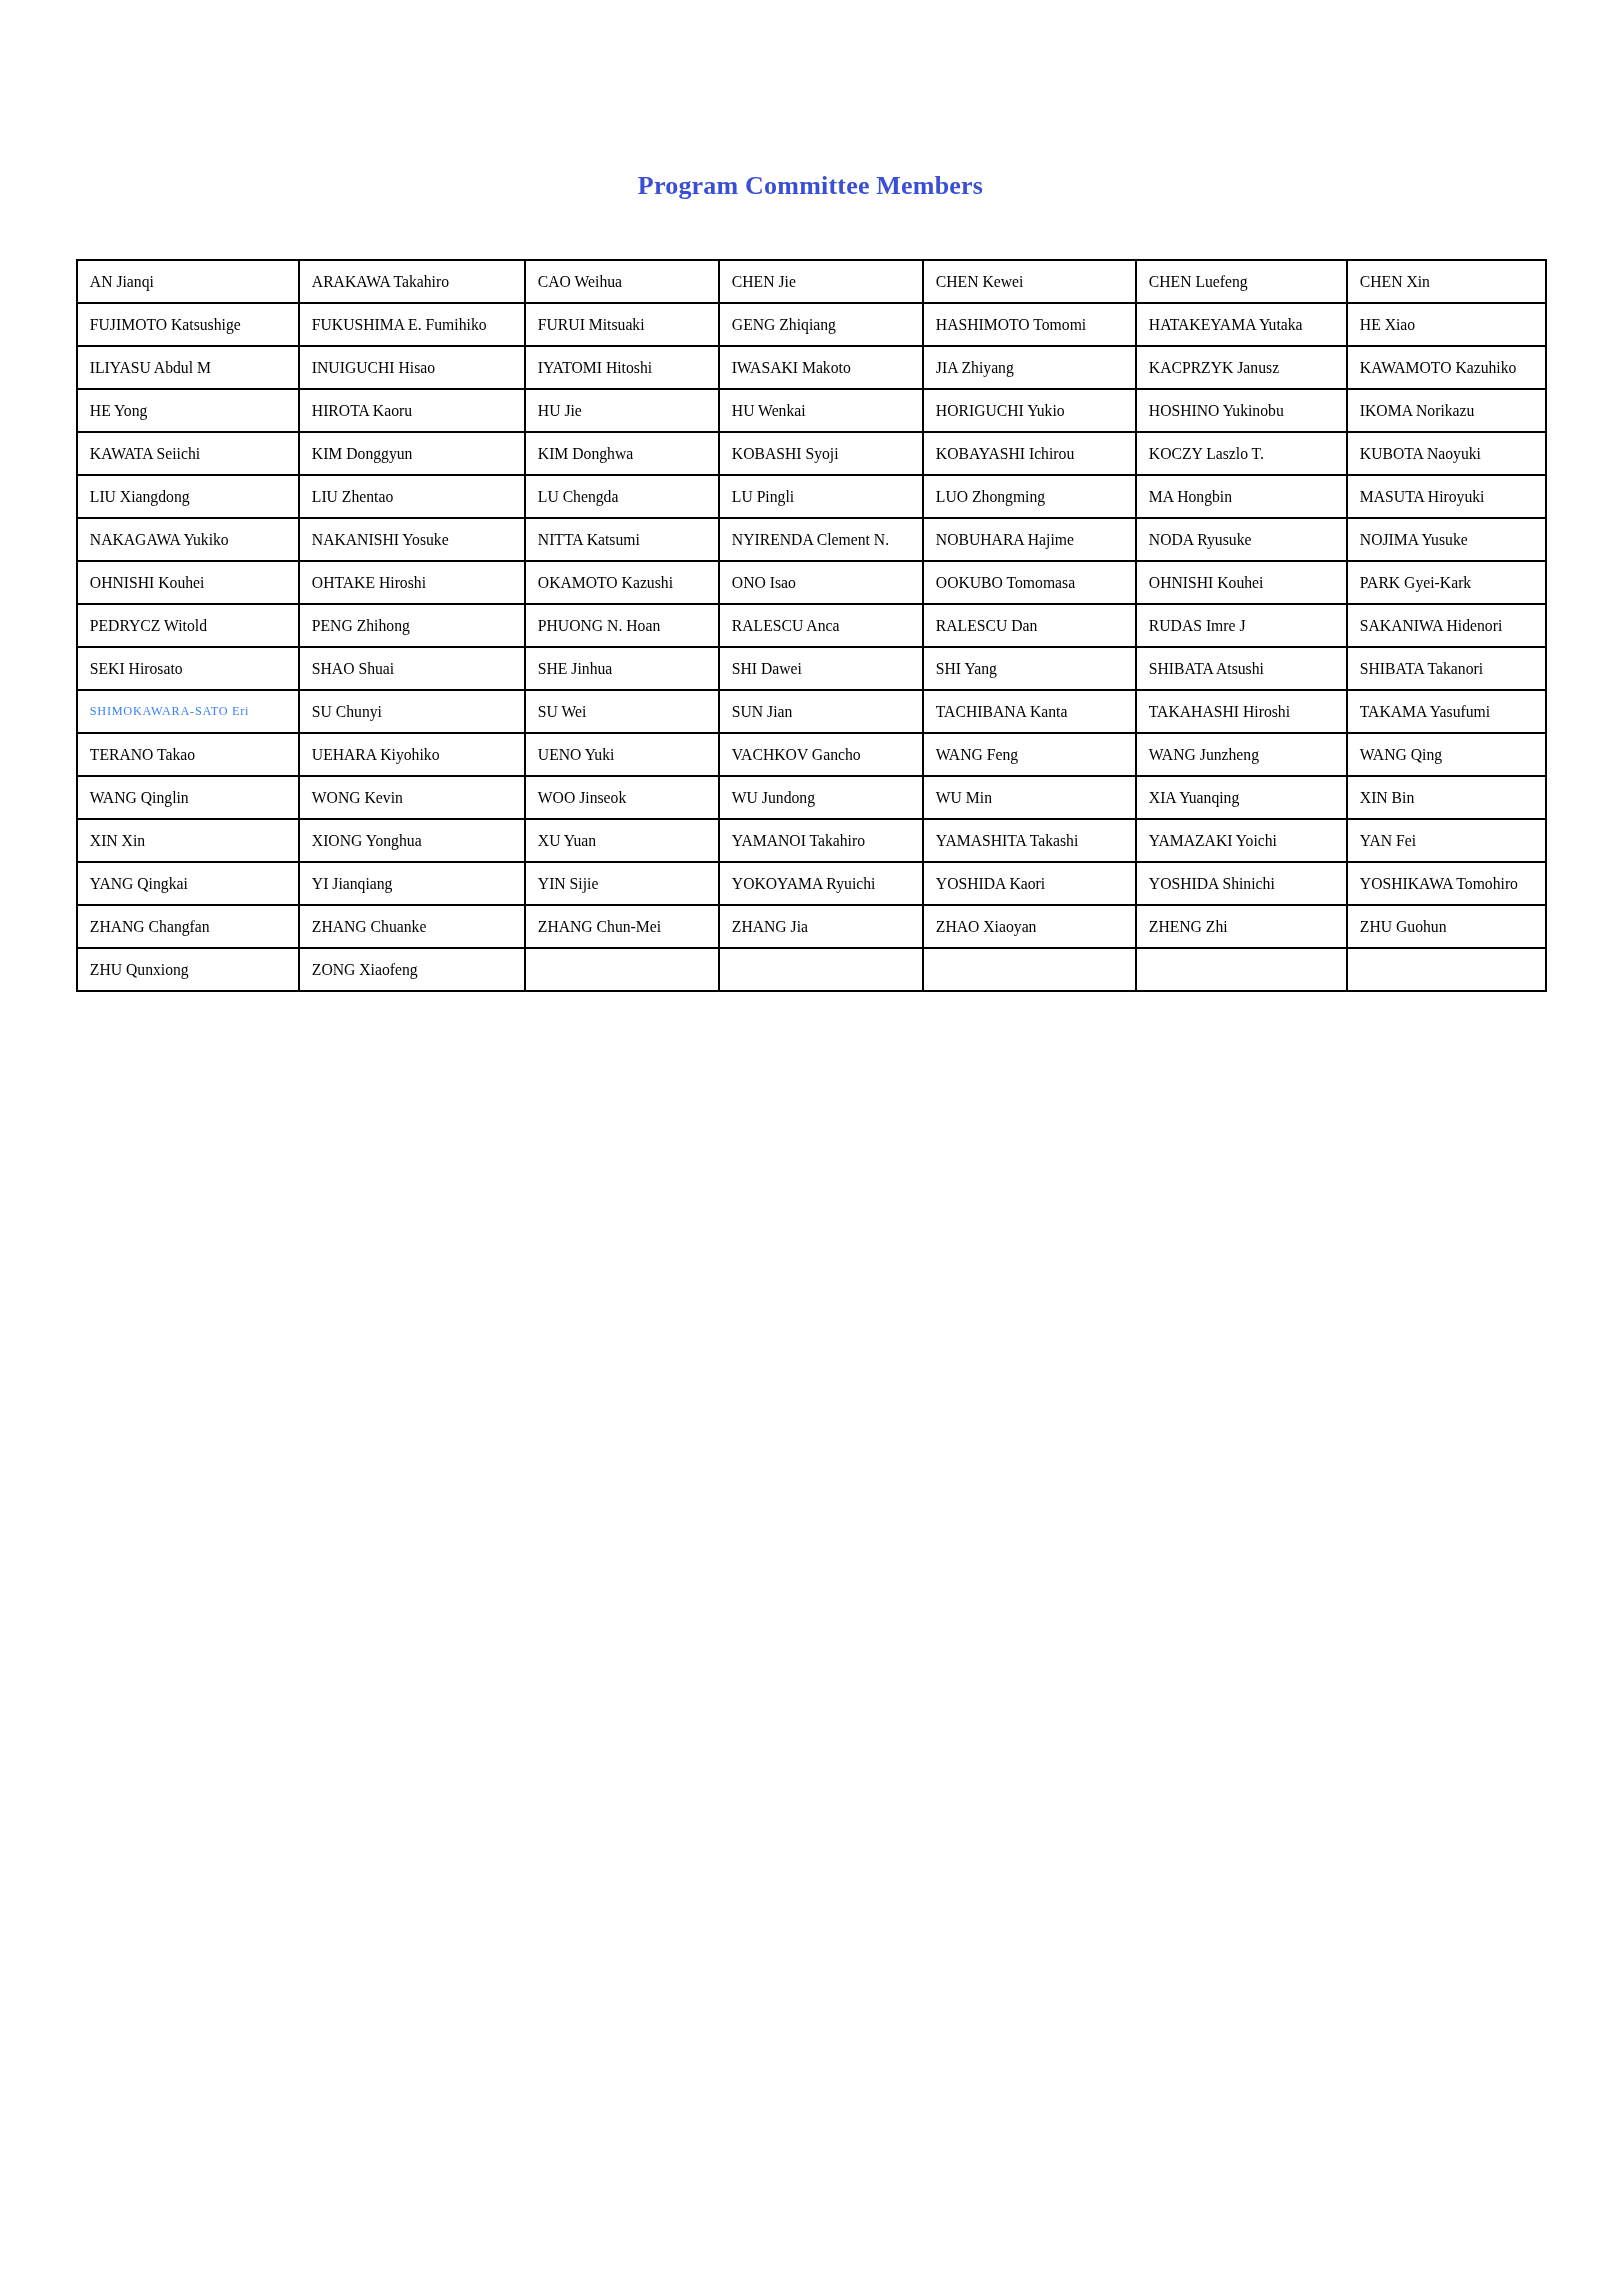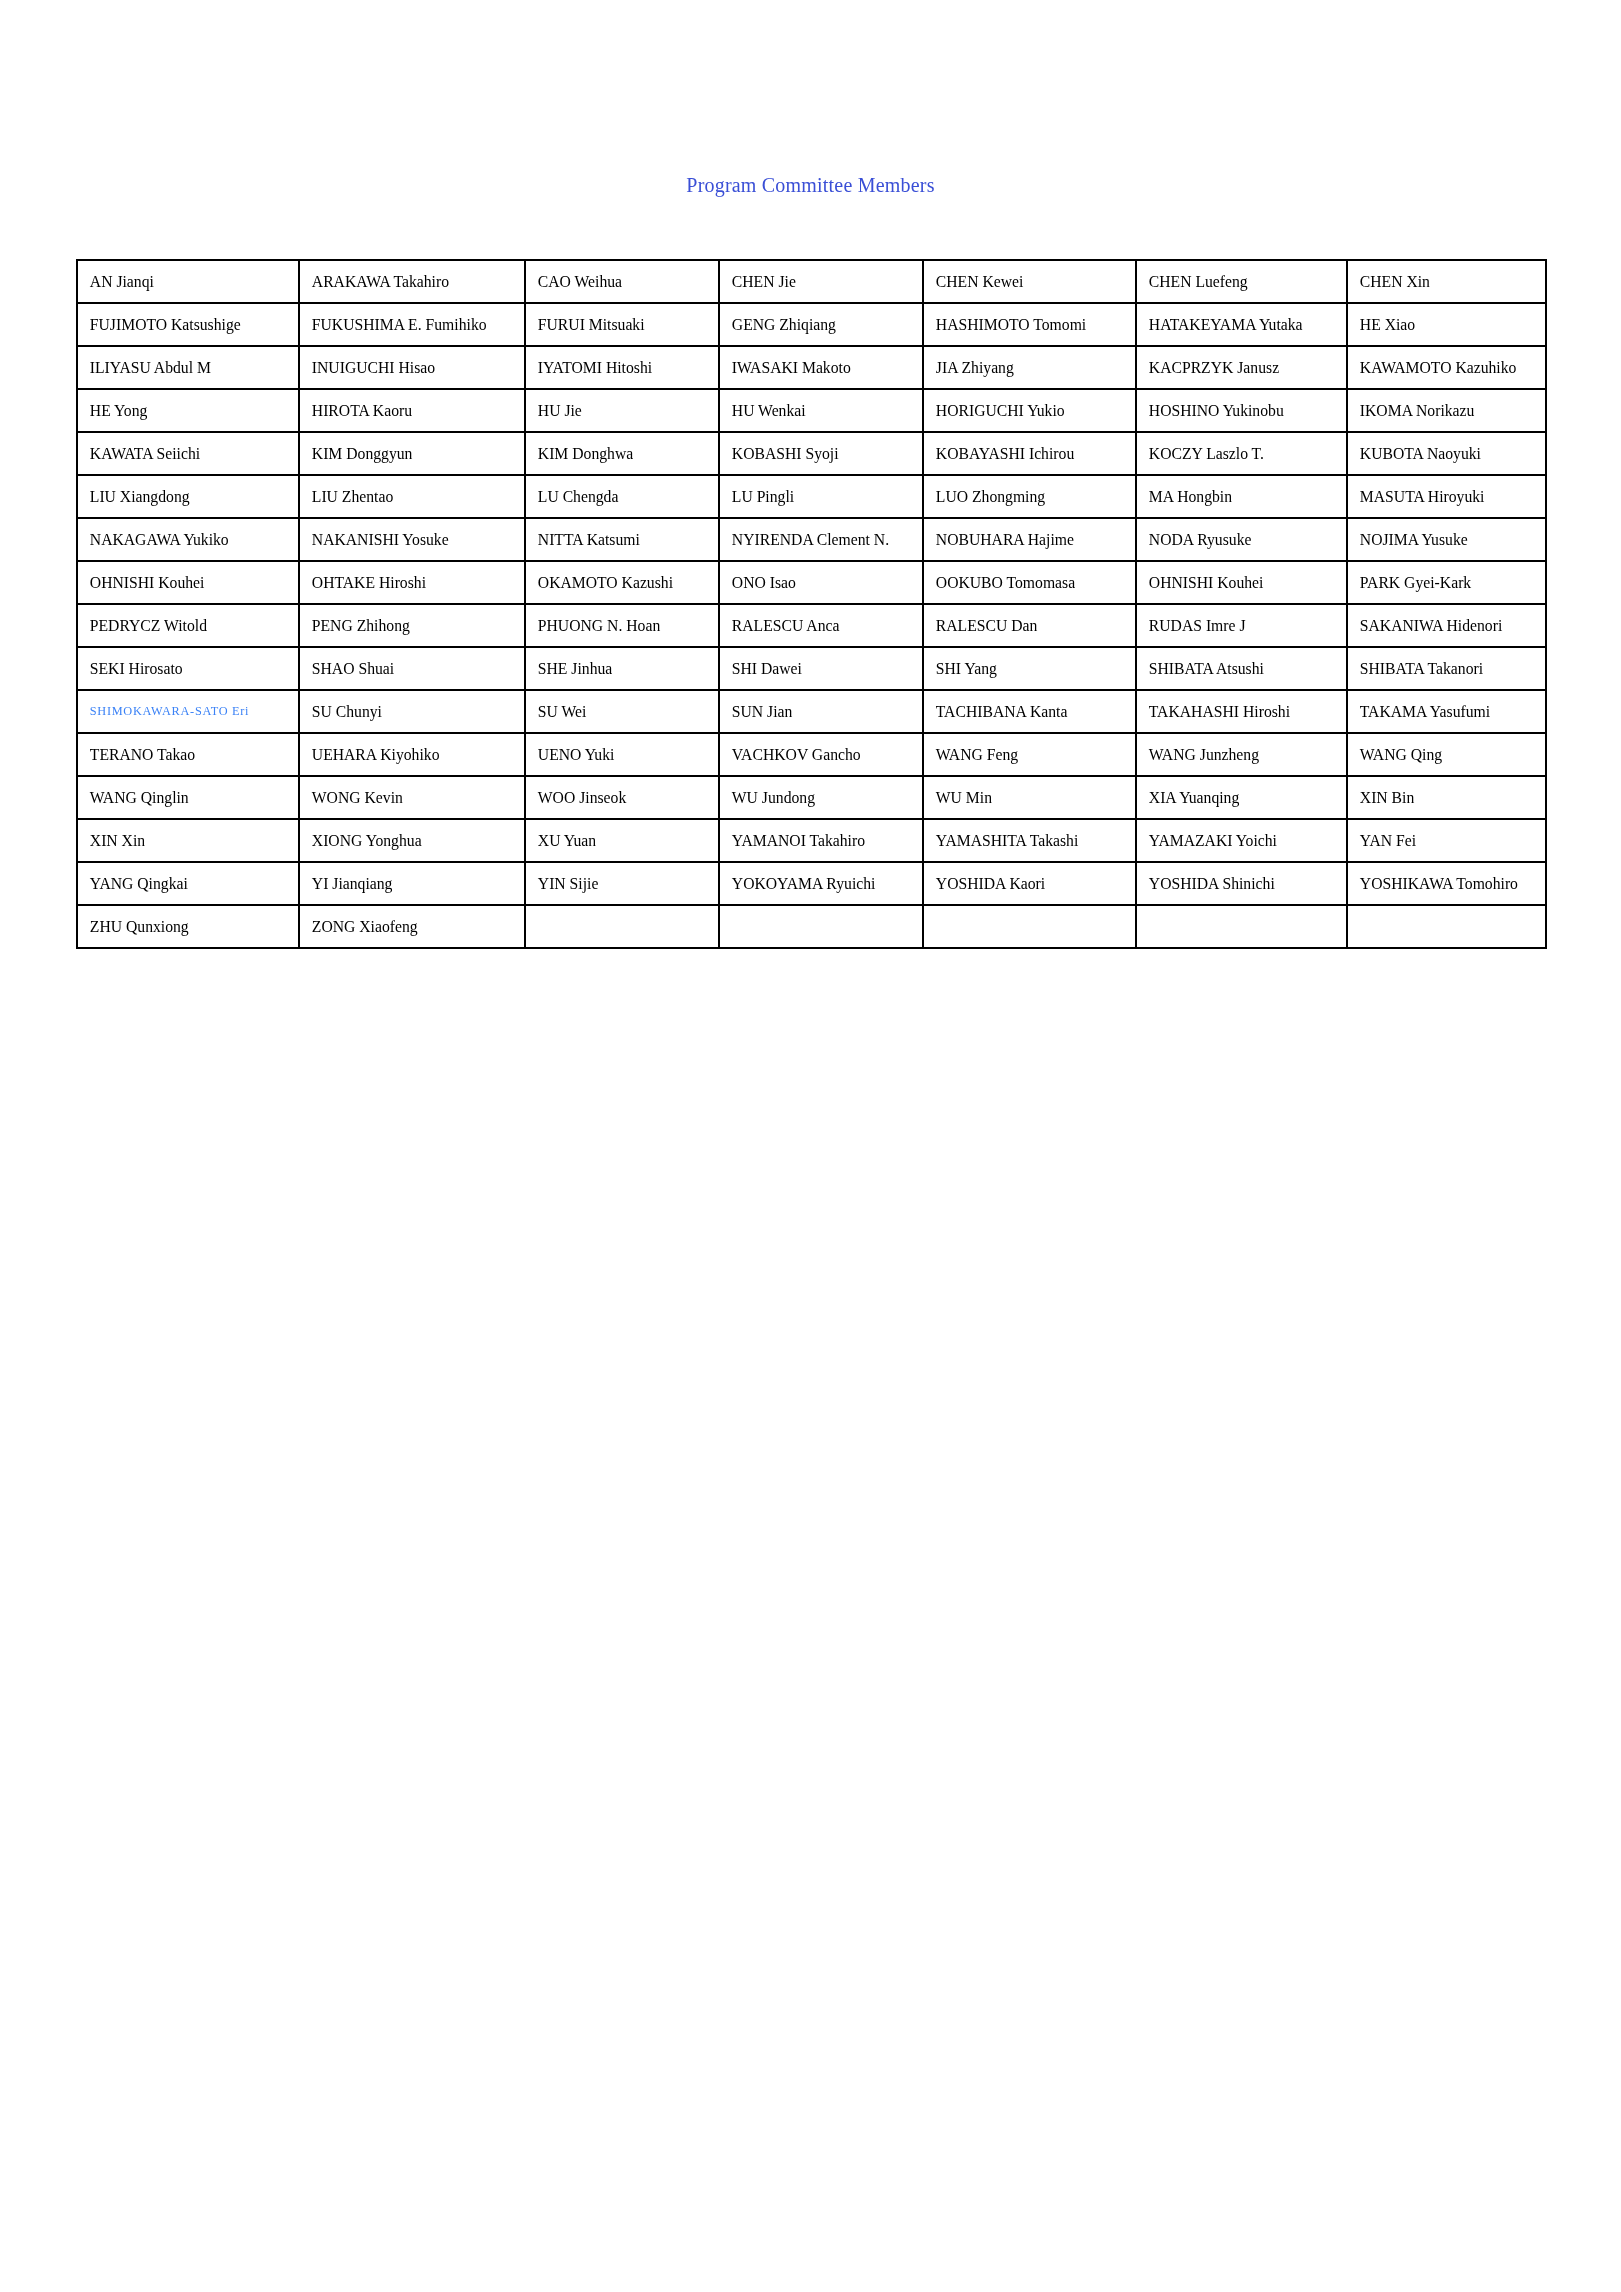--- a/index.html
+++ b/index.html
@@ -13,22 +13,22 @@
     position: relative;
     font-family: "Liberation Serif", serif;
     color: #000000;
   }
   .page-title {
     position: absolute;
     top: 169px;
     left: 0;
     width: 1621px;
     text-align: center;
-    font-size: 20px;
-    font-weight: normal;
+    font-size: 26px;
+    font-weight: bold;
     line-height: 33px;
     letter-spacing: 0.2px;
   }
   table.committee {
     position: absolute;
     left: 76px;
     top: 259px;
     border-collapse: collapse;
     table-layout: fixed;
     background: #ffffff;
@@ -203,20 +203,29 @@
       <tr>
         <td>YANG Qingkai</td>
         <td>YI Jianqiang</td>
         <td>YIN Sijie</td>
         <td>YOKOYAMA Ryuichi</td>
         <td>YOSHIDA Kaori</td>
         <td>YOSHIDA Shinichi</td>
         <td>YOSHIKAWA Tomohiro</td>
       </tr>
       <tr>
+        <td>ZHANG Changfan</td>
+        <td>ZHANG Chuanke</td>
+        <td>ZHANG Chun-Mei</td>
+        <td>ZHANG Jia</td>
+        <td>ZHAO Xiaoyan</td>
+        <td>ZHENG Zhi</td>
+        <td>ZHU Guohun</td>
+      </tr>
+      <tr>
         <td>ZHU Qunxiong</td>
         <td>ZONG Xiaofeng</td>
         <td></td>
         <td></td>
         <td></td>
         <td></td>
         <td></td>
       </tr>
     </tbody>
 </table>

